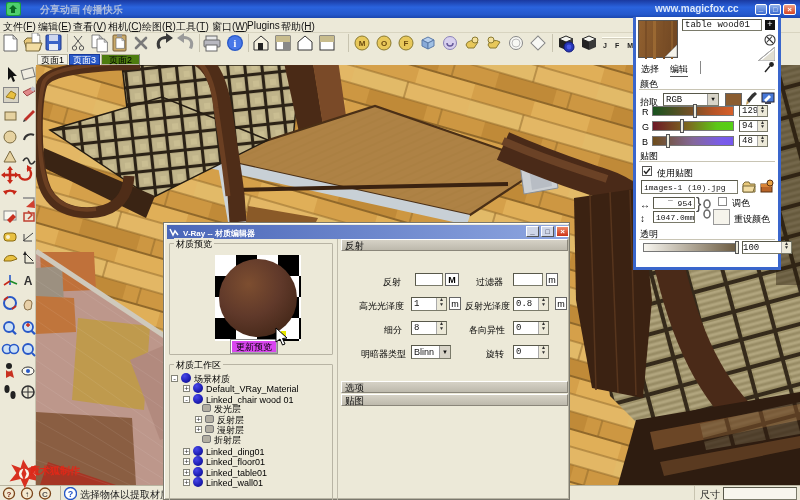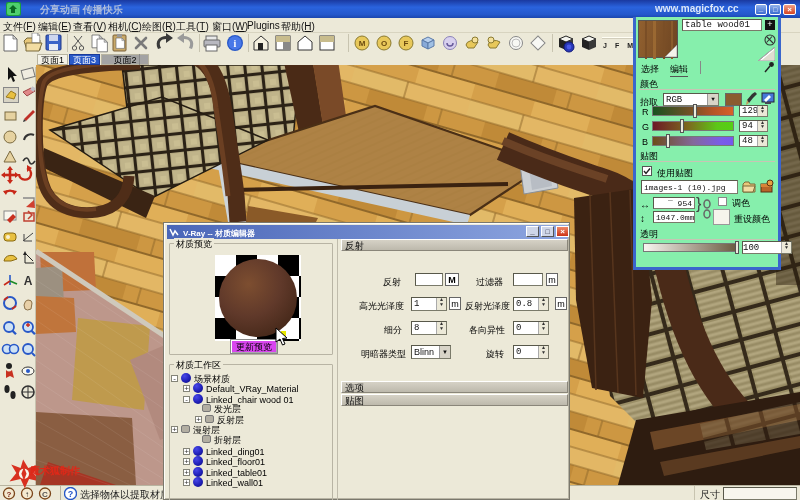--- a/index.html
+++ b/index.html
@@ -172,21 +172,21 @@
           <path d="M2,4 V12 L9,15 V7 Z" fill="#222"></path>
           <path d="M16,4 V12 L9,15 V7 Z" fill="#3a3a3a"></path>
         </g>
 <rect x="602" y="4" width="70" height="1.5" fill="#b8b4a0"></rect>
         <rect x="602" y="4" width="70" height="1" fill="#fffef4"></rect>
 <text x="603" y="15" font-size="7" font-weight="bold" fill="#222" letter-spacing="8">JFMAM</text>
 </svg></div>
 <div id="tabs" class="abs">
  <span class="abs" style="left:37px;top:0;width:31px;height:11px;background:#f4f2e8;border:1px solid #b8b4a0;text-align:center;line-height:10px">页面1</span>
  <span class="abs" style="left:69px;top:0;width:31px;height:11px;background:#2a5ac8;border:1px solid #1a3a98;color:#fff;text-align:center;line-height:10px">页面3</span>
- <span class="abs" style="left:101px;top:0;width:48px;height:11px;background:#a3a3a3;border:1px solid #b8b4a0;text-align:center;line-height:10px">页面2</span>
+ <span class="abs" style="left:101px;top:0;width:39px;height:11px;background:#4d7c0f;border:1px solid #b8b4a0;text-align:center;line-height:10px">页面2</span>
  <span class="abs" style="left:139px;top:0;width:1px;height:11px;background:#888"></span>
 </div>
 <div id="lefttools" class="abs"><svg width="36" height="420" viewBox="0 0 36 420">
 <g id="c1" transform="translate(2,0)">
 <path d="M6,2 l0,13 3,-3 2,5 2,-1 -2,-5 4,0 Z" fill="#111"></path>
 <rect x="20" y="4" width="12" height="9" fill="#f0ece0" stroke="#777" transform="rotate(-15 26 8)"></rect>
 <rect x="1.5" y="22.5" width="15" height="15" fill="#d8d4c4" stroke="#888"></rect>
           <path d="M4,32 l5,-6 5,3 -2,5 Z" fill="#e8c040" stroke="#9a7a20"></path>
 <path d="M21,27 l8,-4 4,3 -8,5 Z" fill="#e08888" stroke="#a04848"></path>
           <rect x="29" y="22" width="4" height="4" fill="#c0c0c8" transform="rotate(30 31 24)"></rect>
@@ -394,21 +394,21 @@
  </div>
  <div class="abs" style="left:66px;top:116px;width:48px;height:15px;background:#d946ef;border:1px solid #888;box-shadow:inset 1px 1px 0 #fff,inset -1px -1px 0 #aaa;text-align:center;line-height:15px">更新预览</div>
  <div class="abs gb" style="left:5px;top:141px;width:164px;height:140px">
   <span>材质工作区</span>
   <div class="abs" style="left:1px;top:8px;width:160px;height:130px;line-height:11px;white-space:nowrap" id="tree">
    <div><i class="pm">-</i><i class="sph"></i>场景材质</div>
    <div style="padding-left:12px"><i class="pm">+</i><i class="sph"></i>Default_VRay_Material</div>
    <div style="padding-left:12px"><i class="pm">-</i><i class="sph"></i>Linked_chair wood 01</div>
    <div style="padding-left:31px"><i class="lay"></i>发光层</div>
    <div style="padding-left:24px"><i class="pm">+</i><i class="lay"></i>反射层</div>
-   <div style=""><i class="pm">+</i><i class="lay"></i>漫射层</div>
+   <div style="padding-left:24px"><i class="pm">+</i><i class="lay"></i>漫射层</div>
    <div style="padding-left:31px"><i class="lay"></i>折射层</div>
    <div style="padding-left:12px"><i class="pm">+</i><i class="sph"></i>Linked_ding01</div>
    <div style="padding-left:12px"><i class="pm">+</i><i class="sph"></i>Linked_floor01</div>
    <div style="padding-left:12px"><i class="pm">+</i><i class="sph"></i>Linked_table01</div>
    <div style="padding-left:12px"><i class="pm">+</i><i class="sph"></i>Linked_wall01</div>
   </div>
  </div>
  <span class="abs" style="left:173px;top:16px;width:1px;height:262px;background:#c0bcac"></span>
       <div class="abs" style="left:177px;top:15px;width:227px;height:260px">
   <div class="hdr abs" style="left:0;top:1px;width:227px;height:12px">反射</div>
@@ -432,21 +432,21 @@
   <span class="fld abs" style="left:70px;top:107px;width:40px;height:14px;padding-left:2px;line-height:13px;font-family:'Liberation Sans'">Blinn<span class="abs" style="right:0;top:0;width:11px;height:12px;background:#d8d4c8;border-left:1px solid #999;font-size:6px;text-align:center;line-height:12px">▼</span></span>
   <span class="abs" style="left:145px;top:110px">旋转</span>
   <span class="fld abs" style="left:172px;top:107px;width:36px;height:14px;padding-left:2px;line-height:13px">0<span class="spin abs" style="right:0;top:0;height:12px">▲<br>▼</span></span>
   <div class="hdr abs" style="left:0;top:143px;width:227px;height:12px">选项</div>
   <div class="hdr abs" style="left:0;top:156px;width:227px;height:12px">贴图</div>
  </div>
 </div>
 <svg class="abs" style="left:275px;top:327px" width="15" height="20">
       <path d="M1,1 L1,15 L5,12 L7.5,18 L10,17 L7.5,11.5 L12,11 Z" fill="#fff" stroke="#000" stroke-width="1"></path>
     </svg>
-<div class="abs" id="panel" style="left:633px;top:17px;width:148px;height:253px;background:#86efac;border:3px solid #3a66cc;border-top:none;font-size:9px">
+<div class="abs" id="panel" style="left:633px;top:17px;width:148px;height:253px;background:#ffffff;border:3px solid #3a66cc;border-top:none;font-size:9px">
  <div class="abs" style="left:2px;top:3px;width:40px;height:38px;background:linear-gradient(100deg,#91602f,#6e4522);border:1px solid #555">
   <div class="abs" style="left:6px;top:0;width:2px;height:38px;background:#7a4e26"></div>
   <div class="abs" style="left:14px;top:0;width:3px;height:38px;background:#9a6832"></div>
   <div class="abs" style="left:24px;top:0;width:2px;height:38px;background:#7a4e26"></div>
   <div class="abs" style="left:32px;top:0;width:2px;height:38px;background:#8a5c2c"></div>
   <svg class="abs" style="right:0;bottom:0" width="12" height="12">
           <path d="M12,0 V12 H0 Z" fill="#f4f2ea" stroke="#999" stroke-width=".8"></path>
         </svg>
  </div>
  <span class="fld abs" style="left:46px;top:2px;width:80px;height:12px;line-height:11px;padding-left:2px">table wood01</span>

